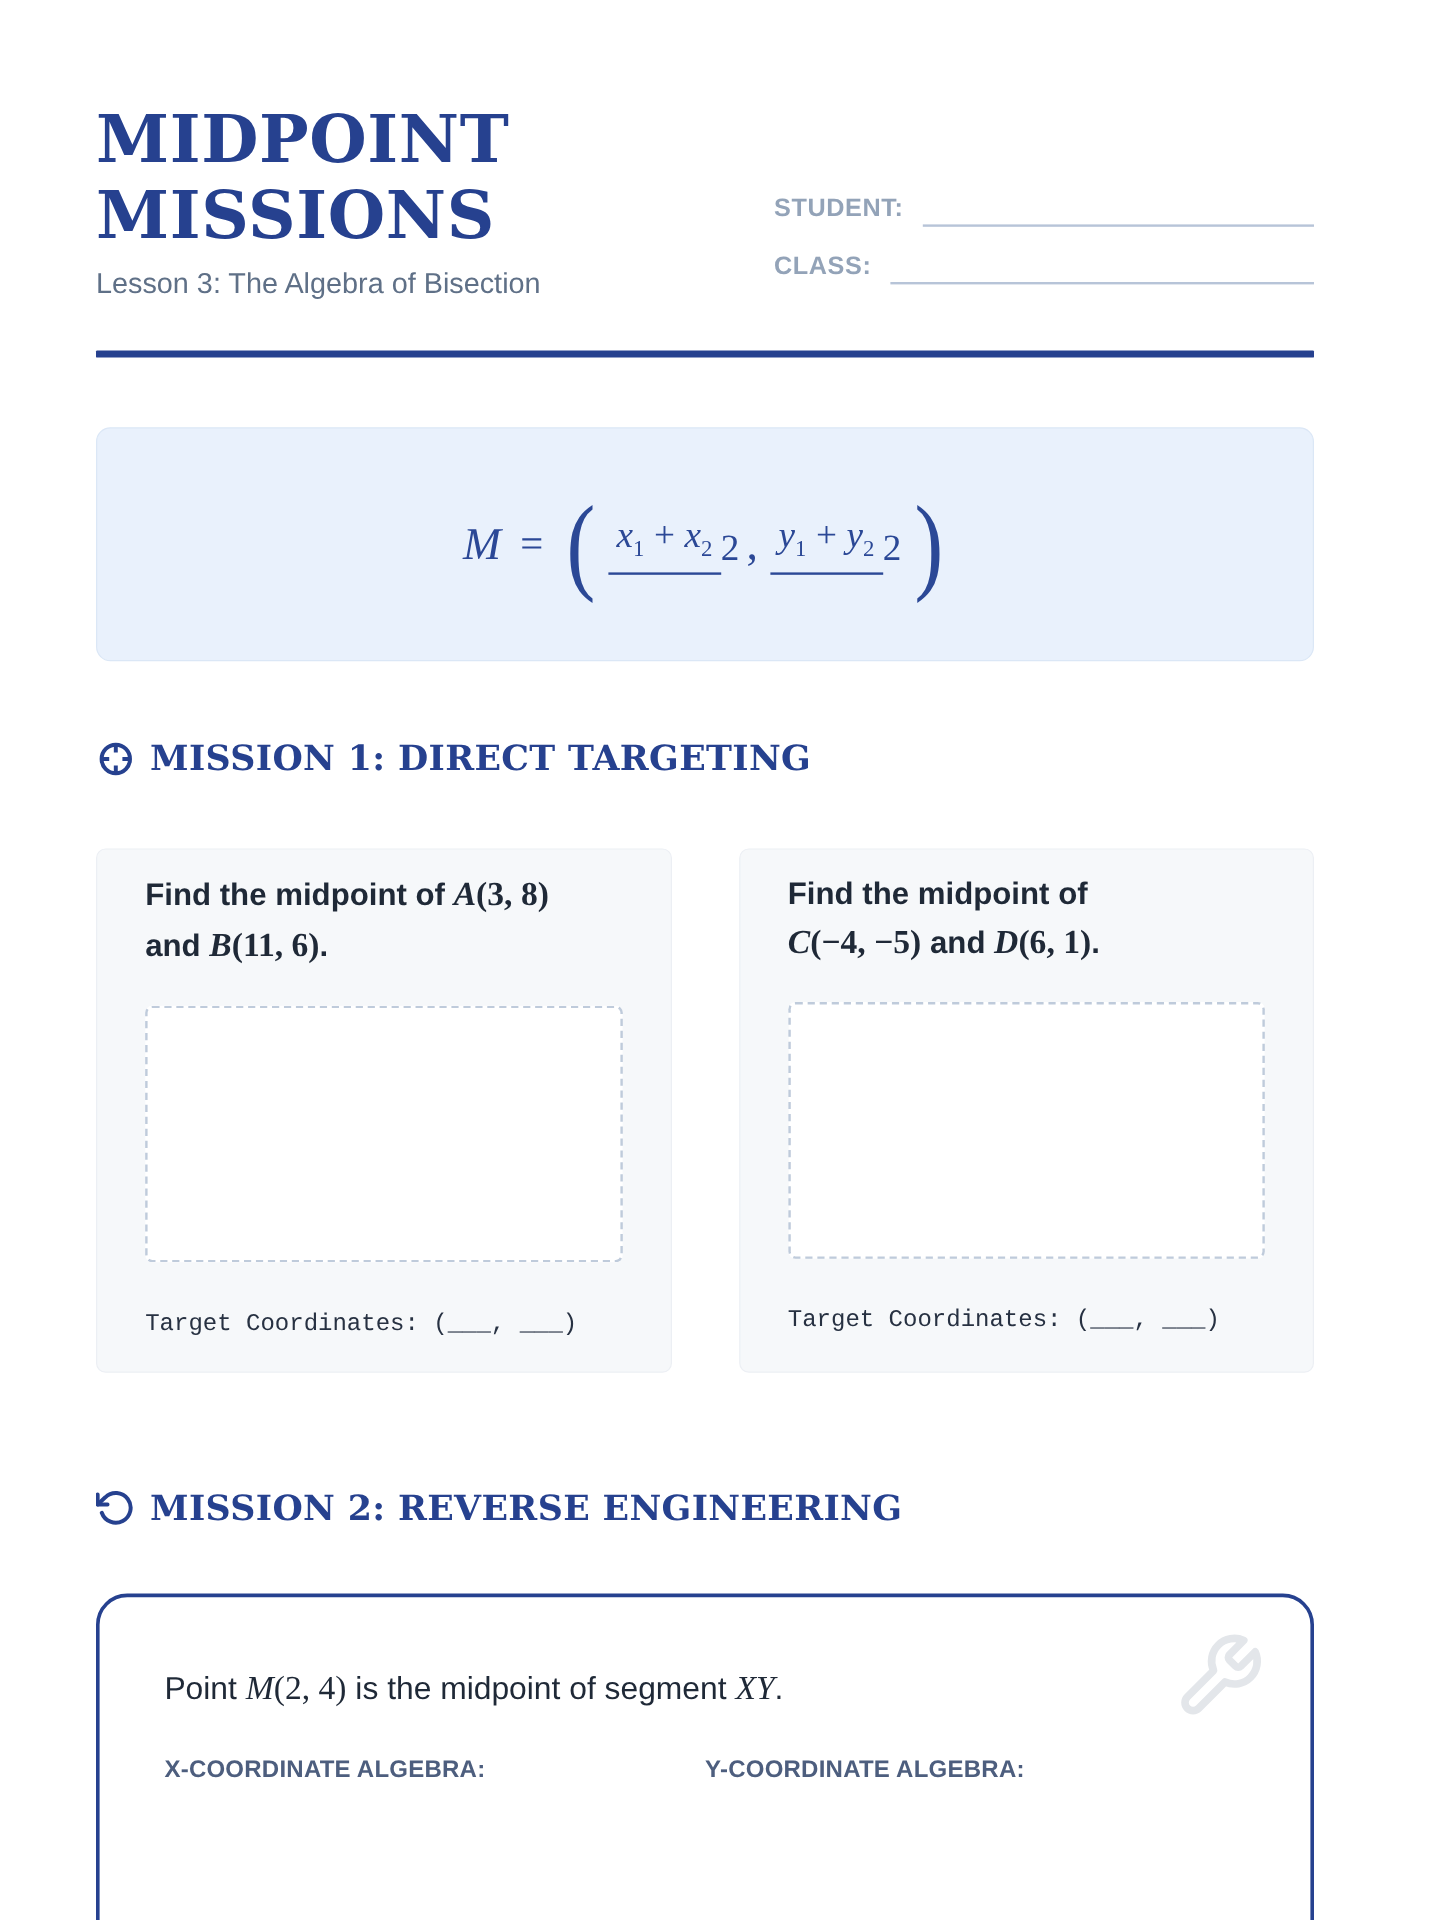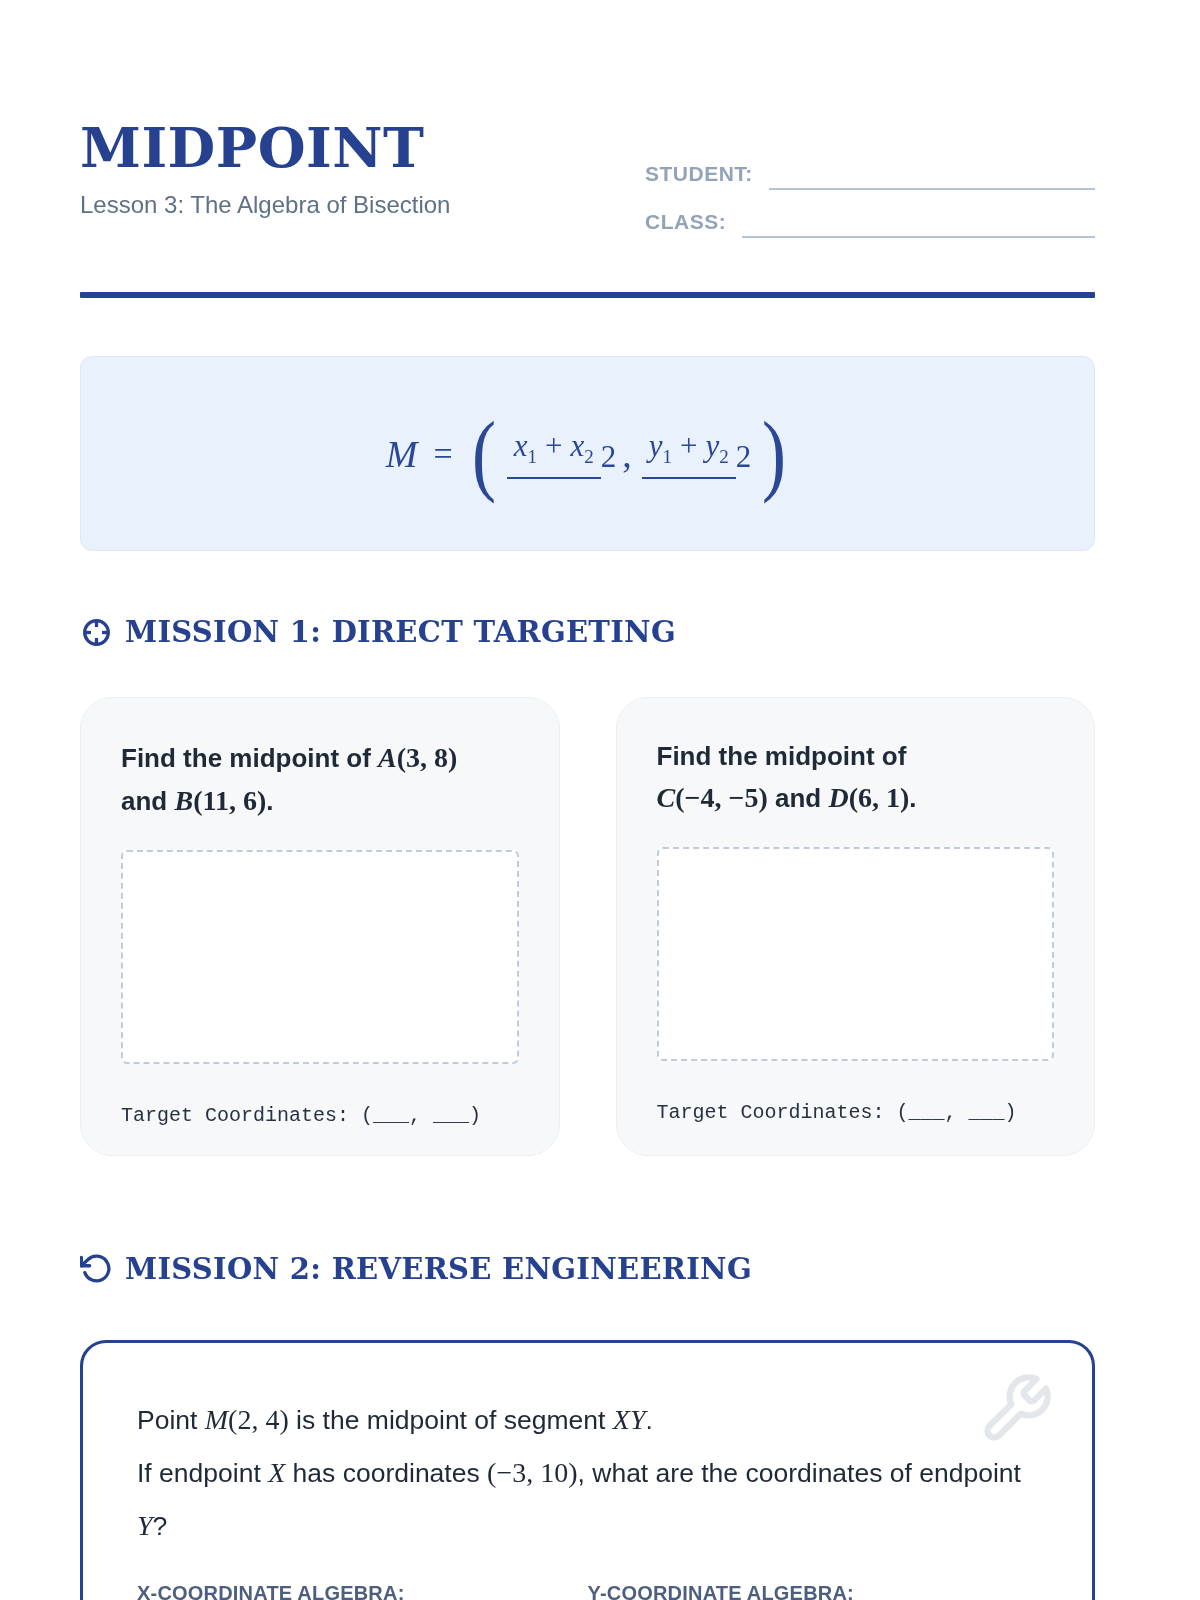--- a/index.html
+++ b/index.html
@@ -80,21 +80,21 @@
   .mission-icon{flex:0 0 auto;color:var(--navy);}
   .mission-title{
     font-family:"DejaVu Serif",serif;font-weight:800;font-size:29px;
     color:var(--navy);letter-spacing:.3px;
   }
 
   
   .cards{margin-top:48px;display:grid;grid-template-columns:1fr 1fr;gap:56px;}
   .card{
     background:var(--card-bg);border:1px solid var(--card-border);
-    border-radius:32px;padding:38px 40px 24px;
+    border-radius:8px;padding:16px 40px 24px;margin-top:10px;
   }
   .prompt{font-size:26px;font-weight:700;line-height:1.55;color:var(--body-ink);}
   .math{font-family:"Liberation Serif",serif;font-weight:700;font-size:28px;}
   .math-var{font-family:"Liberation Serif",serif;font-weight:700;font-size:28px;font-style:italic;}
   .workbox{
     margin-top:27px;height:214px;background:#ffffff;
     border:2px dashed var(--dashed-border);border-radius:6px;
   }
   .target-line{
     margin-top:36px;font-family:"Liberation Mono",monospace;
@@ -117,21 +117,21 @@
     font-size:20px;font-weight:700;color:var(--algebra-label);letter-spacing:.2px;
   }
 </style>
 </head>
 <body>
 
 <div class="page">
 
   <div class="header">
     <div class="header-left">
-      <h1 class="page-title"><span>MIDPOINT</span><br></h1>
+      <h1 class="page-title"><span>MIDPOINT</span><br><span>MISSIONS</span></h1>
       <div class="subtitle">Lesson 3: The Algebra of Bisection</div>
     </div>
     <div class="header-right">
       <div class="field-row">
         <span class="field-label">STUDENT:</span>
         <span class="fill-line"></span>
       </div>
       <div class="field-row">
         <span class="field-label">CLASS:</span>
         <span class="fill-line"></span>
@@ -189,21 +189,20 @@
       <path d="M3.51 15a9 9 0 1 0 2.13-9.36L1 10"></path>
     </svg>
     <h2 class="mission-title">MISSION 2: REVERSE ENGINEERING</h2>
   </div>
 
   <div class="problem-box">
     <svg class="wrench" width="76" height="76" viewBox="0 0 24 24" fill="none" stroke="currentColor" stroke-width="2" stroke-linecap="round" stroke-linejoin="round">
       <path d="M14.7 6.3a1 1 0 0 0 0 1.4l1.6 1.6a1 1 0 0 0 1.4 0l3.77-3.77a6 6 0 0 1-7.94 7.94l-6.91 6.91a2.12 2.12 0 0 1-3-3l6.91-6.91a6 6 0 0 1 7.94-7.94l-3.76 3.76z"></path>
     </svg>
     <p class="m2-text"><span>Point </span><span class="math2-var">M</span><span class="math2">(2, 4)</span><span> is the midpoint of segment </span><span class="math2-var">XY</span><span>.</span></p>
-    <p class="m2-text"><span>If endpoint </span><span class="math2-var">X</span><span> has coordinates </span><span class="math2">(−3, 10)</span><span>, what are the coordinates of endpoint </span><span class="math2-var">Y</span><span>?</span></p>
     <div class="algebra-labels">
       <div class="col">
         <span class="algebra-label">X-COORDINATE ALGEBRA:</span>
       </div>
       <div class="col">
         <span class="algebra-label">Y-COORDINATE ALGEBRA:</span>
       </div>
     </div>
   </div>
 

